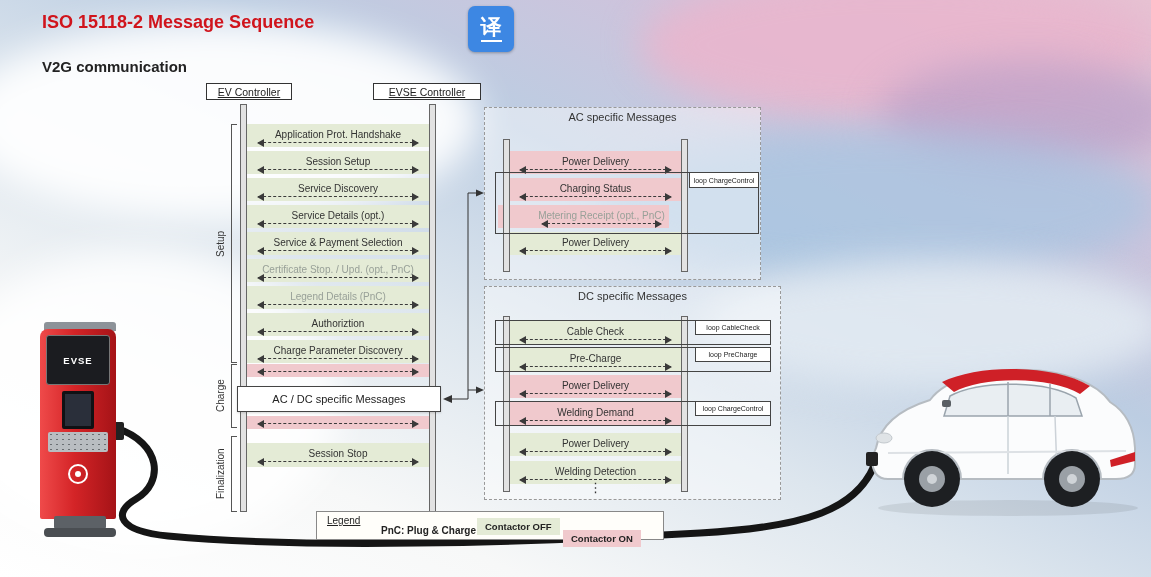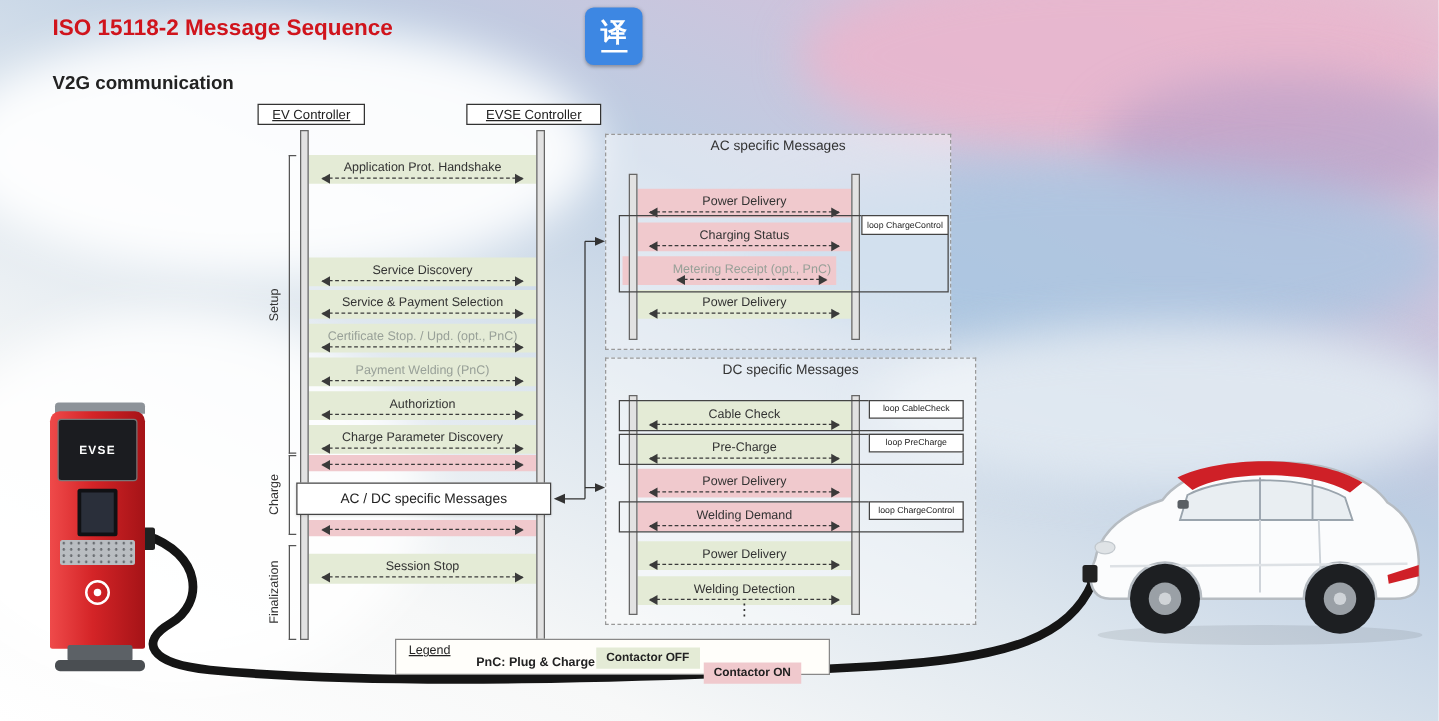--- a/index.html
+++ b/index.html
@@ -149,34 +149,42 @@
   <div class="phase-label" style="top:124px;height:239px;">Setup</div>
   <div class="bracket" style="top:364px;height:64px;"></div>
   <div class="phase-label" style="top:364px;height:64px;">Charge</div>
   <div class="bracket" style="top:436px;height:76px;"></div>
   <div class="phase-label" style="top:436px;height:76px;">Finalization</div>
 
   <div class="band green msg" style="left:247px;top:124px;width:182px;height:23px;">
     <span class="lbl">Application Prot. Handshake</span>
     <span class="arr"></span>
   </div>
-  <div class="band green msg" style="left:247px;top:178px;width:182px;height:23px;margin-top:28px;">
+  <div class="band green msg" style="left:247px;top:151px;width:182px;height:23px;">
+    <span class="lbl">Session Setup</span>
+    <span class="arr"></span>
+  </div>
+  <div class="band green msg" style="left:247px;top:178px;width:182px;height:23px;">
     <span class="lbl">Service Discovery</span>
+    <span class="arr"></span>
+  </div>
+  <div class="band green msg" style="left:247px;top:205px;width:182px;height:23px;">
+    <span class="lbl">Service Details (opt.)</span>
     <span class="arr"></span>
   </div>
   <div class="band green msg" style="left:247px;top:232px;width:182px;height:23px;">
     <span class="lbl">Service &amp; Payment Selection</span>
     <span class="arr"></span>
   </div>
   <div class="band green msg muted" style="left:247px;top:259px;width:182px;height:23px;">
     <span class="lbl">Certificate Stop. / Upd. (opt., PnC)</span>
     <span class="arr"></span>
   </div>
   <div class="band green msg muted" style="left:247px;top:286px;width:182px;height:23px;">
-    <span class="lbl">Payment Welding (PnC)</span>
+    <span class="lbl">Legend Details (PnC)</span>
     <span class="arr"></span>
   </div>
   <div class="band green msg" style="left:247px;top:313px;width:182px;height:23px;">
     <span class="lbl">Authoriztion</span>
     <span class="arr"></span>
   </div>
   <div class="band green msg" style="left:247px;top:340px;width:182px;height:23px;">
     <span class="lbl">Charge Parameter Discovery</span>
     <span class="arr"></span>
   </div>

